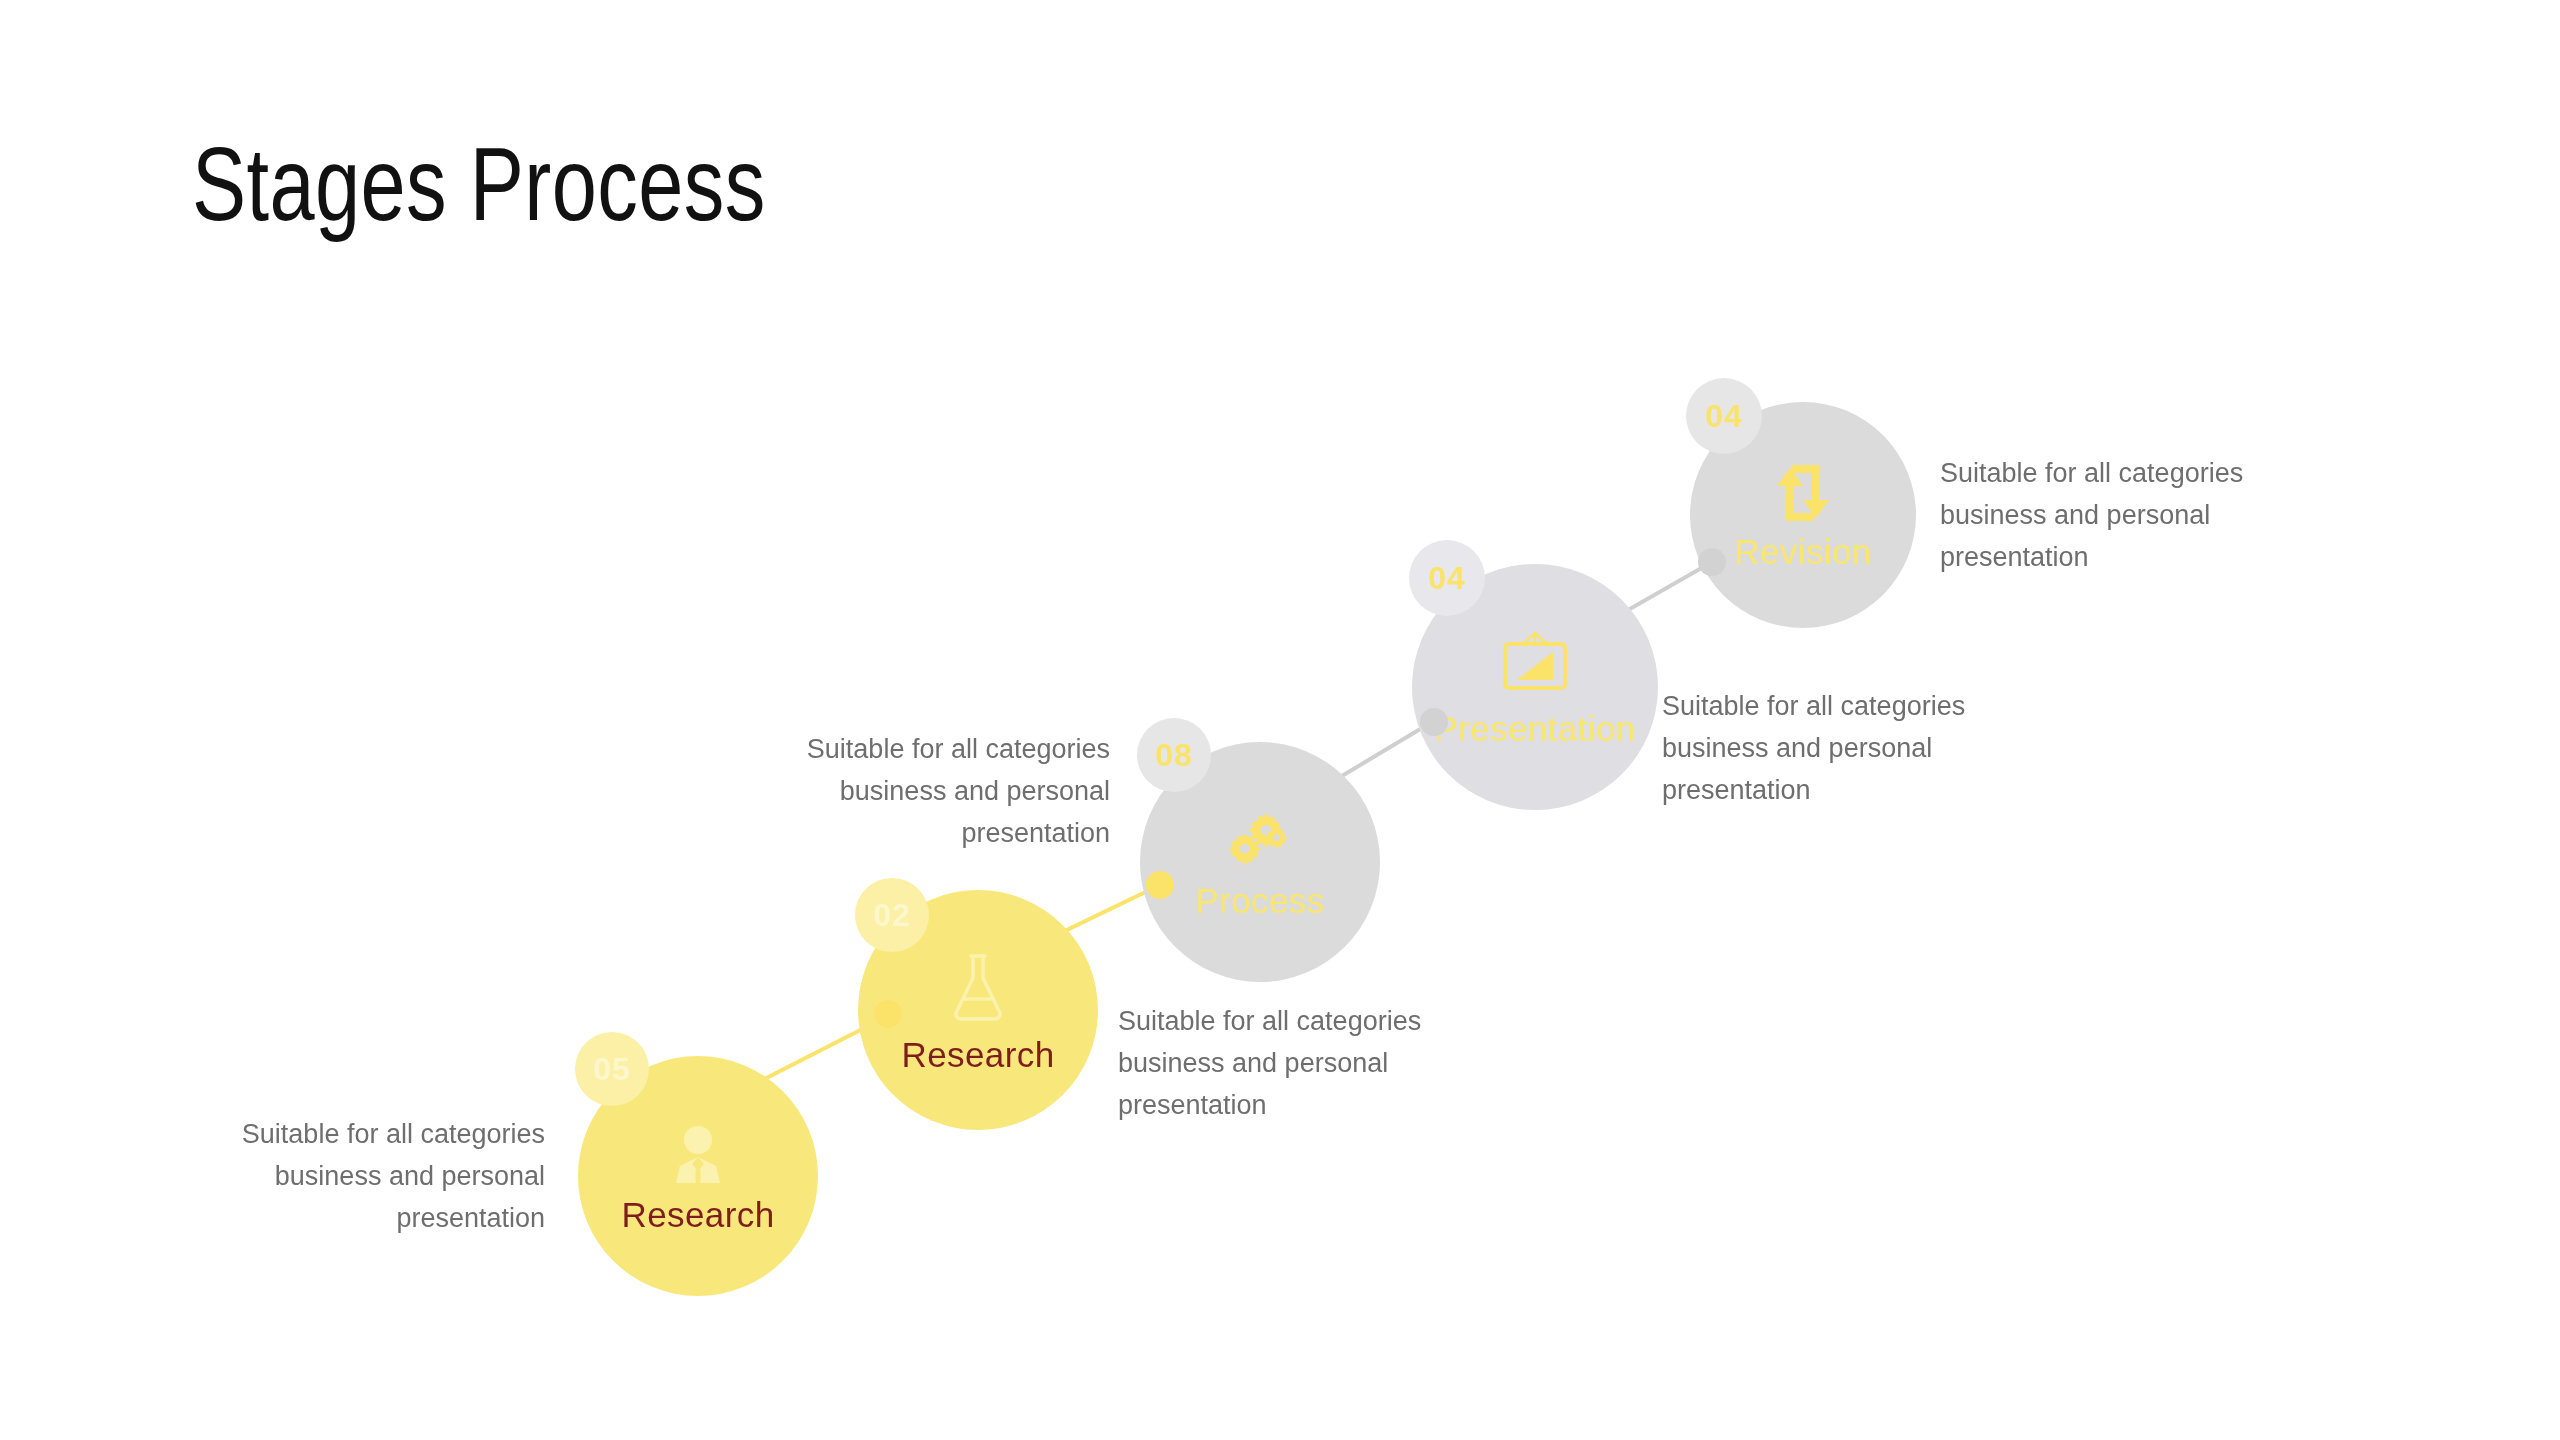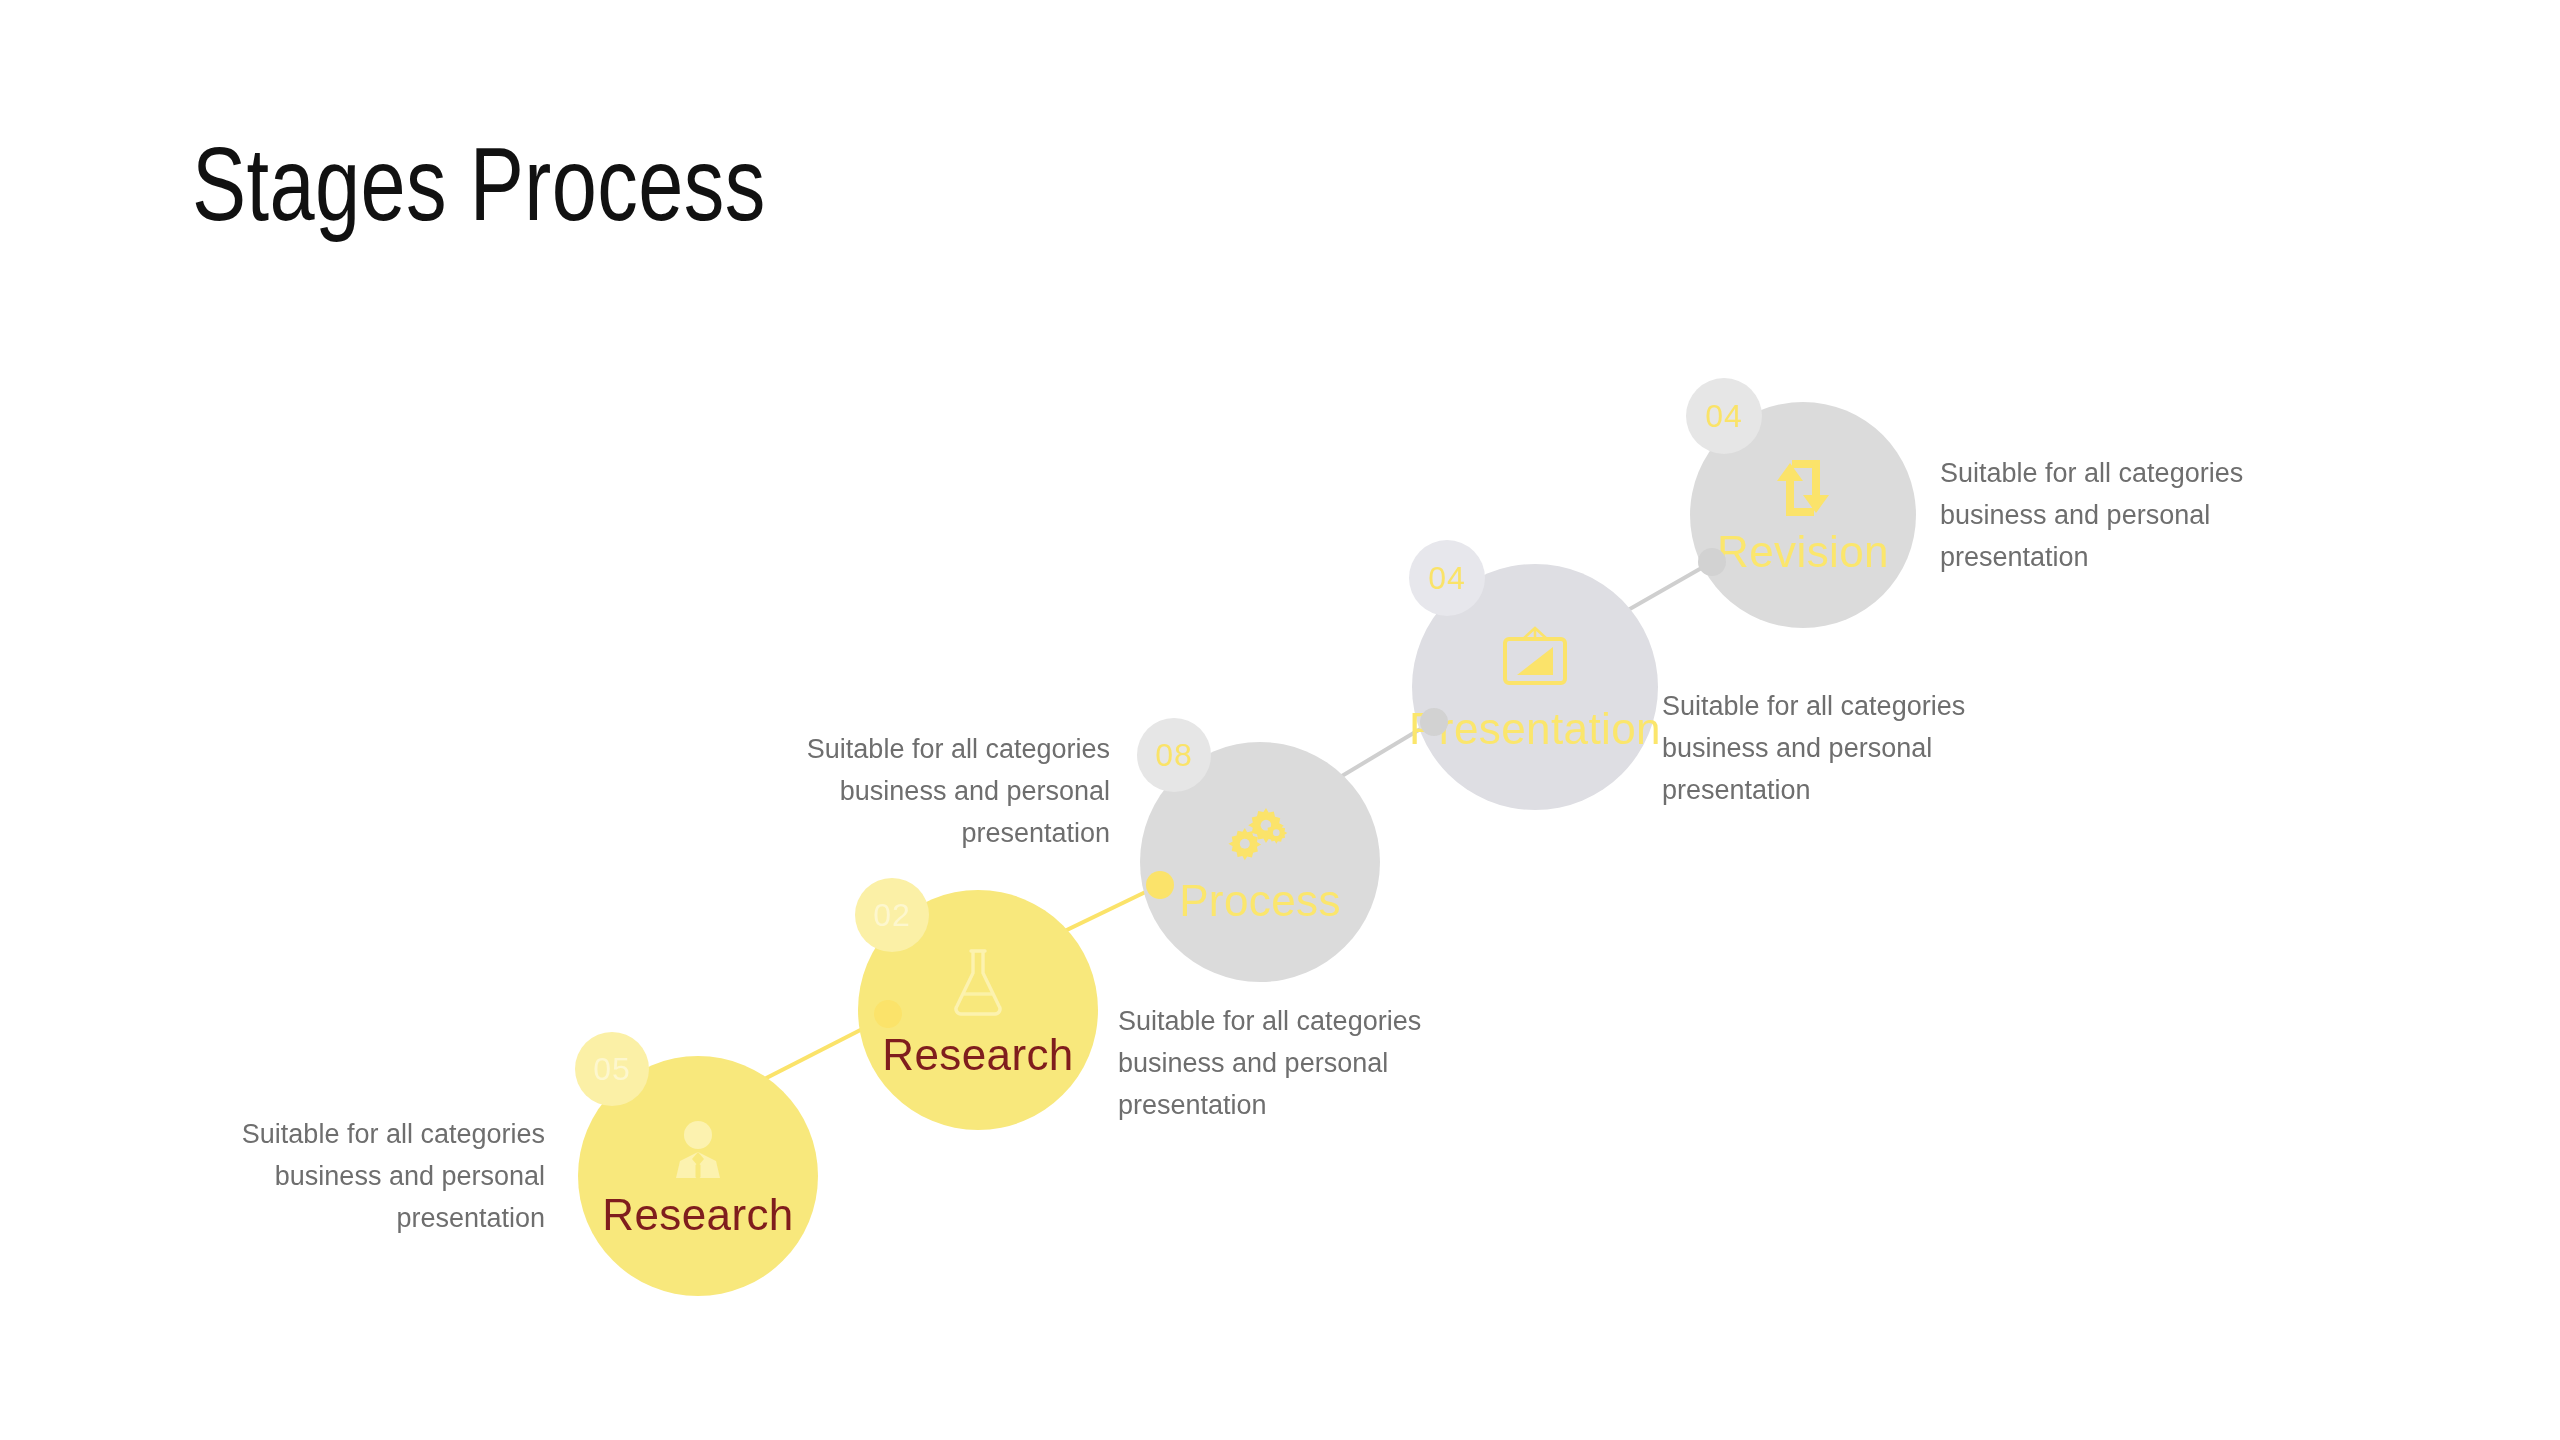--- a/index.html
+++ b/index.html
@@ -65,21 +65,21 @@
     width: 100%;
     height: 100%;
     padding-top: 6px;
     box-sizing: border-box;
   }
   .stage-icon {
     display: block;
     margin-bottom: 10px;
   }
   .stage-label {
-    font-size: 44px;
+    font-size: 35px;
     font-weight: 400;
     letter-spacing: 0.4px;
     white-space: nowrap;
   }
 
   
   .stage.yellow .bubble      { background: #F8E87C; }
   .stage.yellow .stage-label { color: #7f1d1d; }
   .stage.yellow .badge       { background: #FBF0A6; }
   .stage.yellow .badge span  { color: #FDF7CE; }
@@ -96,21 +96,21 @@
   
   .badge {
     position: absolute;
     border-radius: 50%;
     display: flex;
     align-items: center;
     justify-content: center;
   }
   .badge span {
     font-size: 32px;
-    font-weight: 400;
+    font-weight: 700;
     letter-spacing: 1px;
   }
 
   
   .dot {
     position: absolute;
     border-radius: 50%;
   }
   .dot.yellow-dot { background: #FBE36A; }
   .dot.grey-dot   { background: #D2D2D2; }

